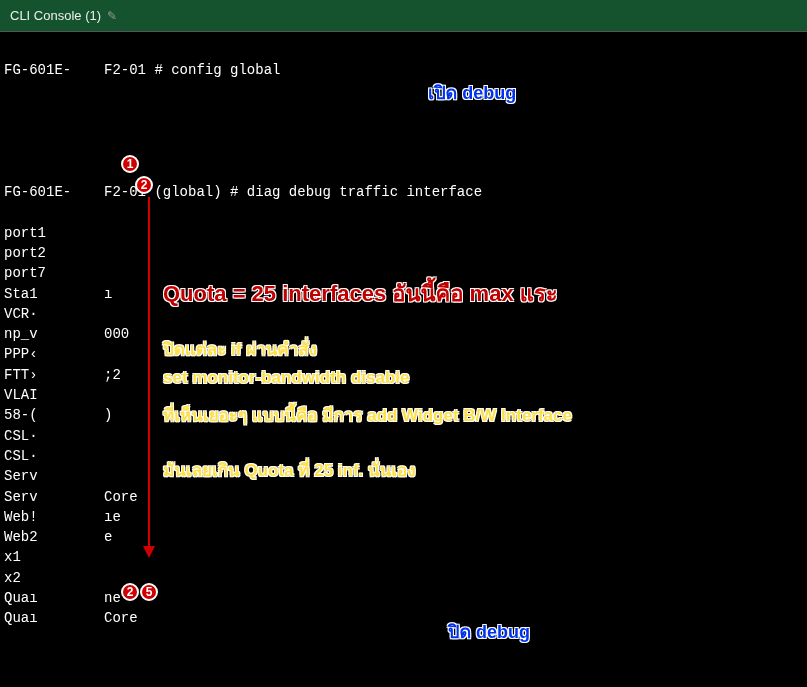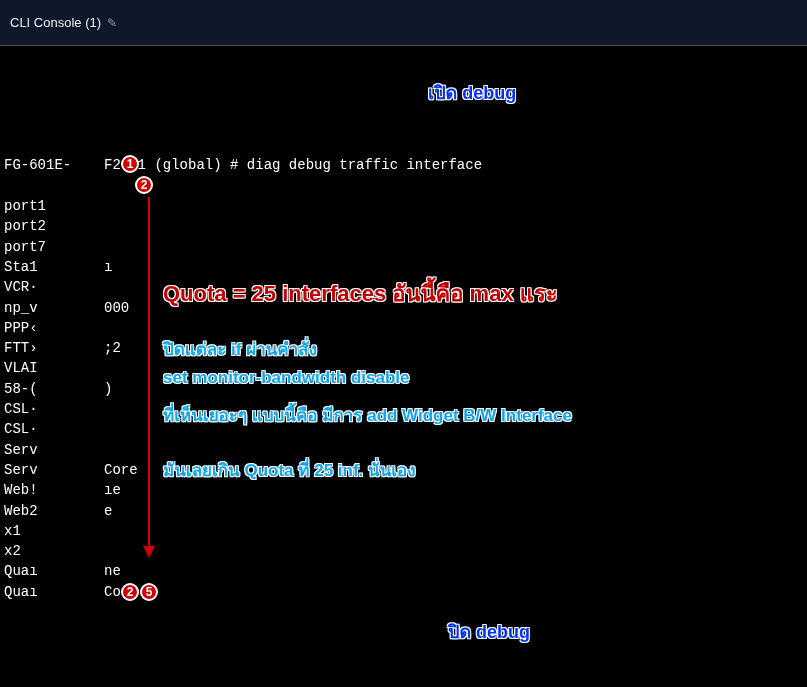--- a/index.html
+++ b/index.html
@@ -7,22 +7,22 @@
     width: 807px;
     height: 687px;
     background: #000;
     font-family: "Consolas", "Courier New", monospace;
     font-size: 14px;
     color: #fff;
     overflow: hidden;
     position: relative;
   }
   .titlebar {
-    background: #0f172a;
-    height: 46px;
+    background: #14532d;
+    height: 32px;
     display: flex;
     align-items: center;
     padding: 0 10px;
     font-family: "Segoe UI", Arial, sans-serif;
     font-size: 13px;
     color: #eee;
     border-bottom: 1px solid #555;
   }
   .titlebar .edit-icon {
     margin-left: 6px;
@@ -55,21 +55,21 @@
     font-size: 22px;
     color: #c00000;
     text-shadow: -1px -1px 0 #fff, 1px -1px 0 #fff, -1px 1px 0 #fff, 1px 1px 0 #fff;
     position: absolute;
     text-align: center;
   }
   .ann-red {
     font-family: "Tahoma", Arial, sans-serif;
     font-weight: bold;
     font-size: 17px;
-    color: #0ea5e9;
+    color: #fde047;
     text-shadow: -1px -1px 0 #fff, 1px -1px 0 #fff, -1px 1px 0 #fff, 1px 1px 0 #fff;
     position: absolute;
     white-space: normal;
   }
   .circle {
     display: inline-flex;
     width: 18px; height: 18px;
     border-radius: 50%;
     background: #d00000;
     border: 2px solid #fff;
@@ -96,20 +96,21 @@
 </style>
 </head>
 <body>
 
 <div class="titlebar">
   <span>CLI Console (1)</span>
   <span class="edit-icon">✎</span>
 </div>
 
 <div class="console">
+<span class="line"><span class="prompt-host">FG-601E-</span><span class="prompt-ctx">F2-01 #</span> <span>config global</span></span>
 <span class="line"></span>
 <span class="line"></span>
 <span class="line"><span class="prompt-host">FG-601E-</span><span class="prompt-ctx">F2-01 (global) #</span> <span>diag debug traffic interface</span></span>
 <div id="rows-container"><span class="line"><span class="col0">port1</span><span class="col1"></span></span><span class="line"><span class="col0">port2</span><span class="col1"></span></span><span class="line"><span class="col0">port7</span><span class="col1"></span></span><span class="line"><span class="col0">Sta1</span><span class="col1">ı</span></span><span class="line"><span class="col0">VCR·</span><span class="col1"></span></span><span class="line"><span class="col0">np_v</span><span class="col1">000</span></span><span class="line"><span class="col0">PPP‹</span><span class="col1"></span></span><span class="line"><span class="col0">FTT›</span><span class="col1">;2</span></span><span class="line"><span class="col0">VLAI</span><span class="col1"></span></span><span class="line"><span class="col0">58-(</span><span class="col1">)</span></span><span class="line"><span class="col0">CSL·</span><span class="col1"></span></span><span class="line"><span class="col0">CSL·</span><span class="col1"></span></span><span class="line"><span class="col0">Serv</span><span class="col1"></span></span><span class="line"><span class="col0">Serv</span><span class="col1">Core</span></span><span class="line"><span class="col0">Web!</span><span class="col1">ıe</span></span><span class="line"><span class="col0">Web2</span><span class="col1">e</span></span><span class="line"><span class="col0">x1</span><span class="col1"></span></span><span class="line"><span class="col0">x2</span><span class="col1"></span></span><span class="line"><span class="col0">Quaı</span><span class="col1">ne</span></span><span class="line"><span class="col0">Quaı</span><span class="col1">Core</span></span></div>
 
 
 
 
 </div>
 

